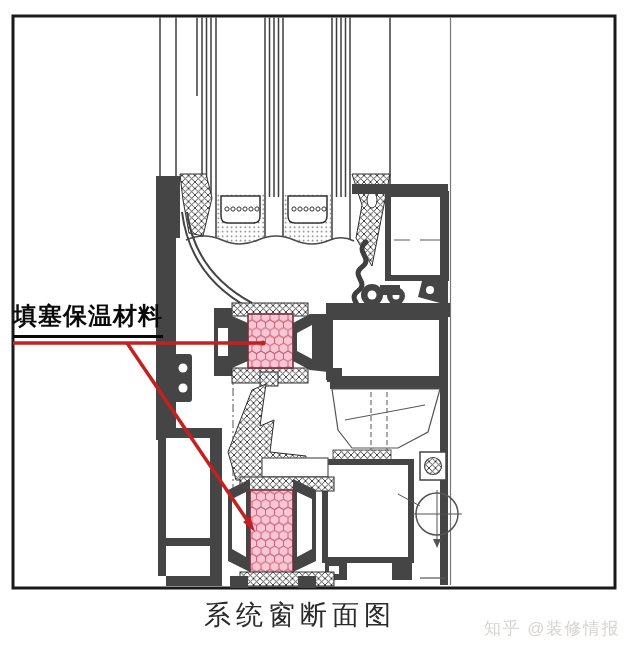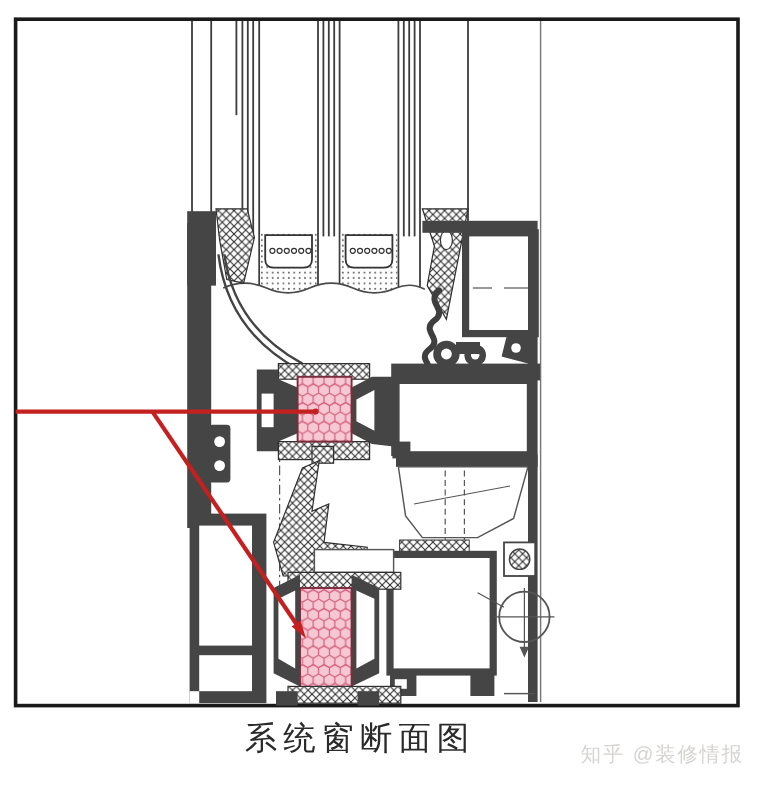--- a/index.html
+++ b/index.html
@@ -195,20 +195,21 @@
   </g>
 
   <g>
     <line class="red" x1="13" y1="343" x2="263" y2="343"></line>
     <circle class="redfill" cx="263" cy="343" r="2.5"></circle>
     <line class="red" x1="127" y1="343" x2="247" y2="520"></line>
     <polygon class="redfill" points="255,532 250.4,517.1 243,522.1"></polygon>
   </g>
 </svg>
 
+<div class="label">填塞保温材料</div>
 
 <div class="caption-wrap">
   <span class="caption">系统窗断面图</span>
 </div>
 
 <div class="watermark">知乎 @装修情报</div>
 
 </div>
 
 </body></html>

